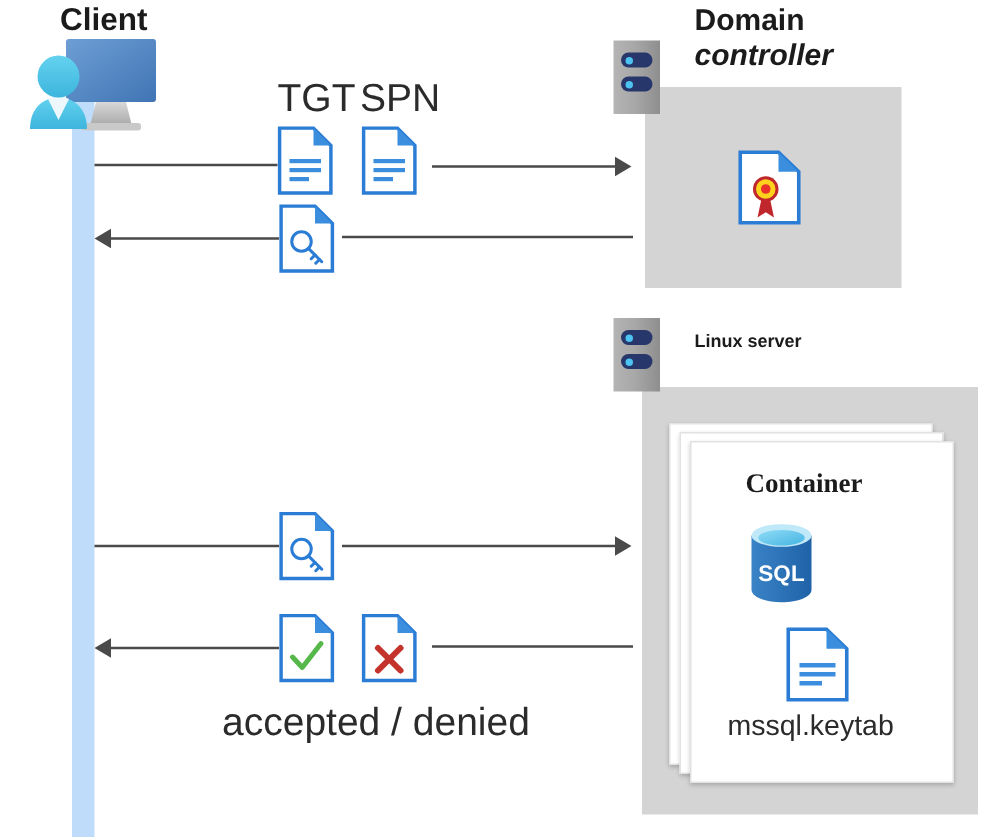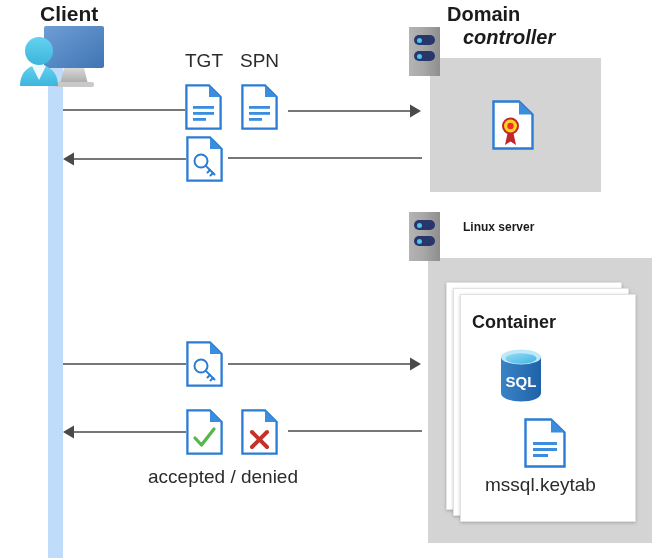--- a/index.html
+++ b/index.html
@@ -7,21 +7,21 @@
        font-family:"Liberation Sans","DejaVu Sans",sans-serif;
        -webkit-font-smoothing:antialiased;}
   .abs{position:absolute;}
 
   
   .title{font-weight:bold;color:#1b1b1b;line-height:1.18;}
   .t-client{font-size:21px;text-align:right;}
   .t-dc{font-size:20px;}
   .t-linux{font-size:12px;}
   .t-container{font-size:18px;}
-  .lbl{font-size:19px;color:#2b2b2b;}
+  .lbl{font-size:26px;color:#2b2b2b;}
   .lbl-small{font-size:19px;color:#2b2b2b;}
 
   
   .panel{background:#d4d4d4;}
   .lifeline{background:#bfdcfa;}
 
   
   .card{background:#ffffff;border:1px solid #e2e2e2;
         box-shadow:0 1px 3px rgba(0,0,0,.22);}
 
@@ -73,21 +73,21 @@
 </div>
 
 <div class="abs" style="left:409px;top:27px;width:31px;height:49px;">
   <div class="rack" style="position:absolute;left:0;top:0;width:31px;height:49px;"></div>
   <div class="rack-bar" style="left:5px;top:8px;width:21px;height:10px;"></div>
   <div class="rack-dot" style="left:8px;top:11px;width:5px;height:5px;"></div>
   <div class="rack-bar" style="left:5px;top:24px;width:21px;height:10px;"></div>
   <div class="rack-dot" style="left:8px;top:27px;width:5px;height:5px;"></div>
 </div>
 
-<div class="abs title t-dc" style="left:447px;top:3px;">Domain</div>
+<div class="abs title t-dc" style="left:463px;top:3px;">Domain</div>
 <div class="abs title t-dc" style="left:463px;top:26px;font-style:italic;">controller</div>
 
 <div class="abs" style="left:492px;top:100px;width:42px;height:50px;">
   <svg width="42" height="50" viewBox="0 0 42 50">
     <path d="M1.5 1.5 H27 L40.5 14.5 V48.5 H1.5 Z" fill="#ffffff" stroke="#2a7cd4" stroke-width="2.4"></path>
     <path d="M27 1.5 L40.5 14.5 H27 Z" fill="#3b8ede"></path>
 
     <path d="M16 31 L13 45 L18.5 41.5 L24 45 L21 31 Z" fill="#c0272d"></path>
     <circle cx="18.5" cy="26" r="8.5" fill="#c0272d"></circle>
     <circle cx="18.5" cy="26" r="6.5" fill="#ffd21e"></circle>
@@ -102,21 +102,21 @@
   <div class="rack-bar" style="left:5px;top:24px;width:21px;height:10px;"></div>
   <div class="rack-dot" style="left:8px;top:27px;width:5px;height:5px;"></div>
 </div>
 
 <div class="abs title t-linux" style="left:463px;top:220px;">Linux server</div>
 
 <div class="abs card" style="left:446px;top:282px;width:174px;height:226px;"></div>
 <div class="abs card" style="left:453px;top:288px;width:174px;height:226px;"></div>
 <div class="abs card" style="left:460px;top:294px;width:174px;height:226px;"></div>
 
-<div class="abs title t-container" style="left:472px;top:312px;">Container</div>
+<div class="abs title t-container" style="left:497px;top:312px;font-family:Liberation Serif, serif;">Container</div>
 
 <div class="abs" style="left:498px;top:348px;width:46px;height:54px;">
   <svg width="46" height="54" viewBox="0 0 46 54">
     <defs>
       <linearGradient id="gSqlBody" x1="0" y1="0" x2="1" y2="0">
         <stop offset="0" stop-color="#3a83c6"></stop>
           <stop offset="1" stop-color="#1f62a8"></stop>
       </linearGradient>
       <linearGradient id="gSqlTop" x1="0" y1="0" x2="1" y2="1">
         <stop offset="0" stop-color="#8fdcf6"></stop>

